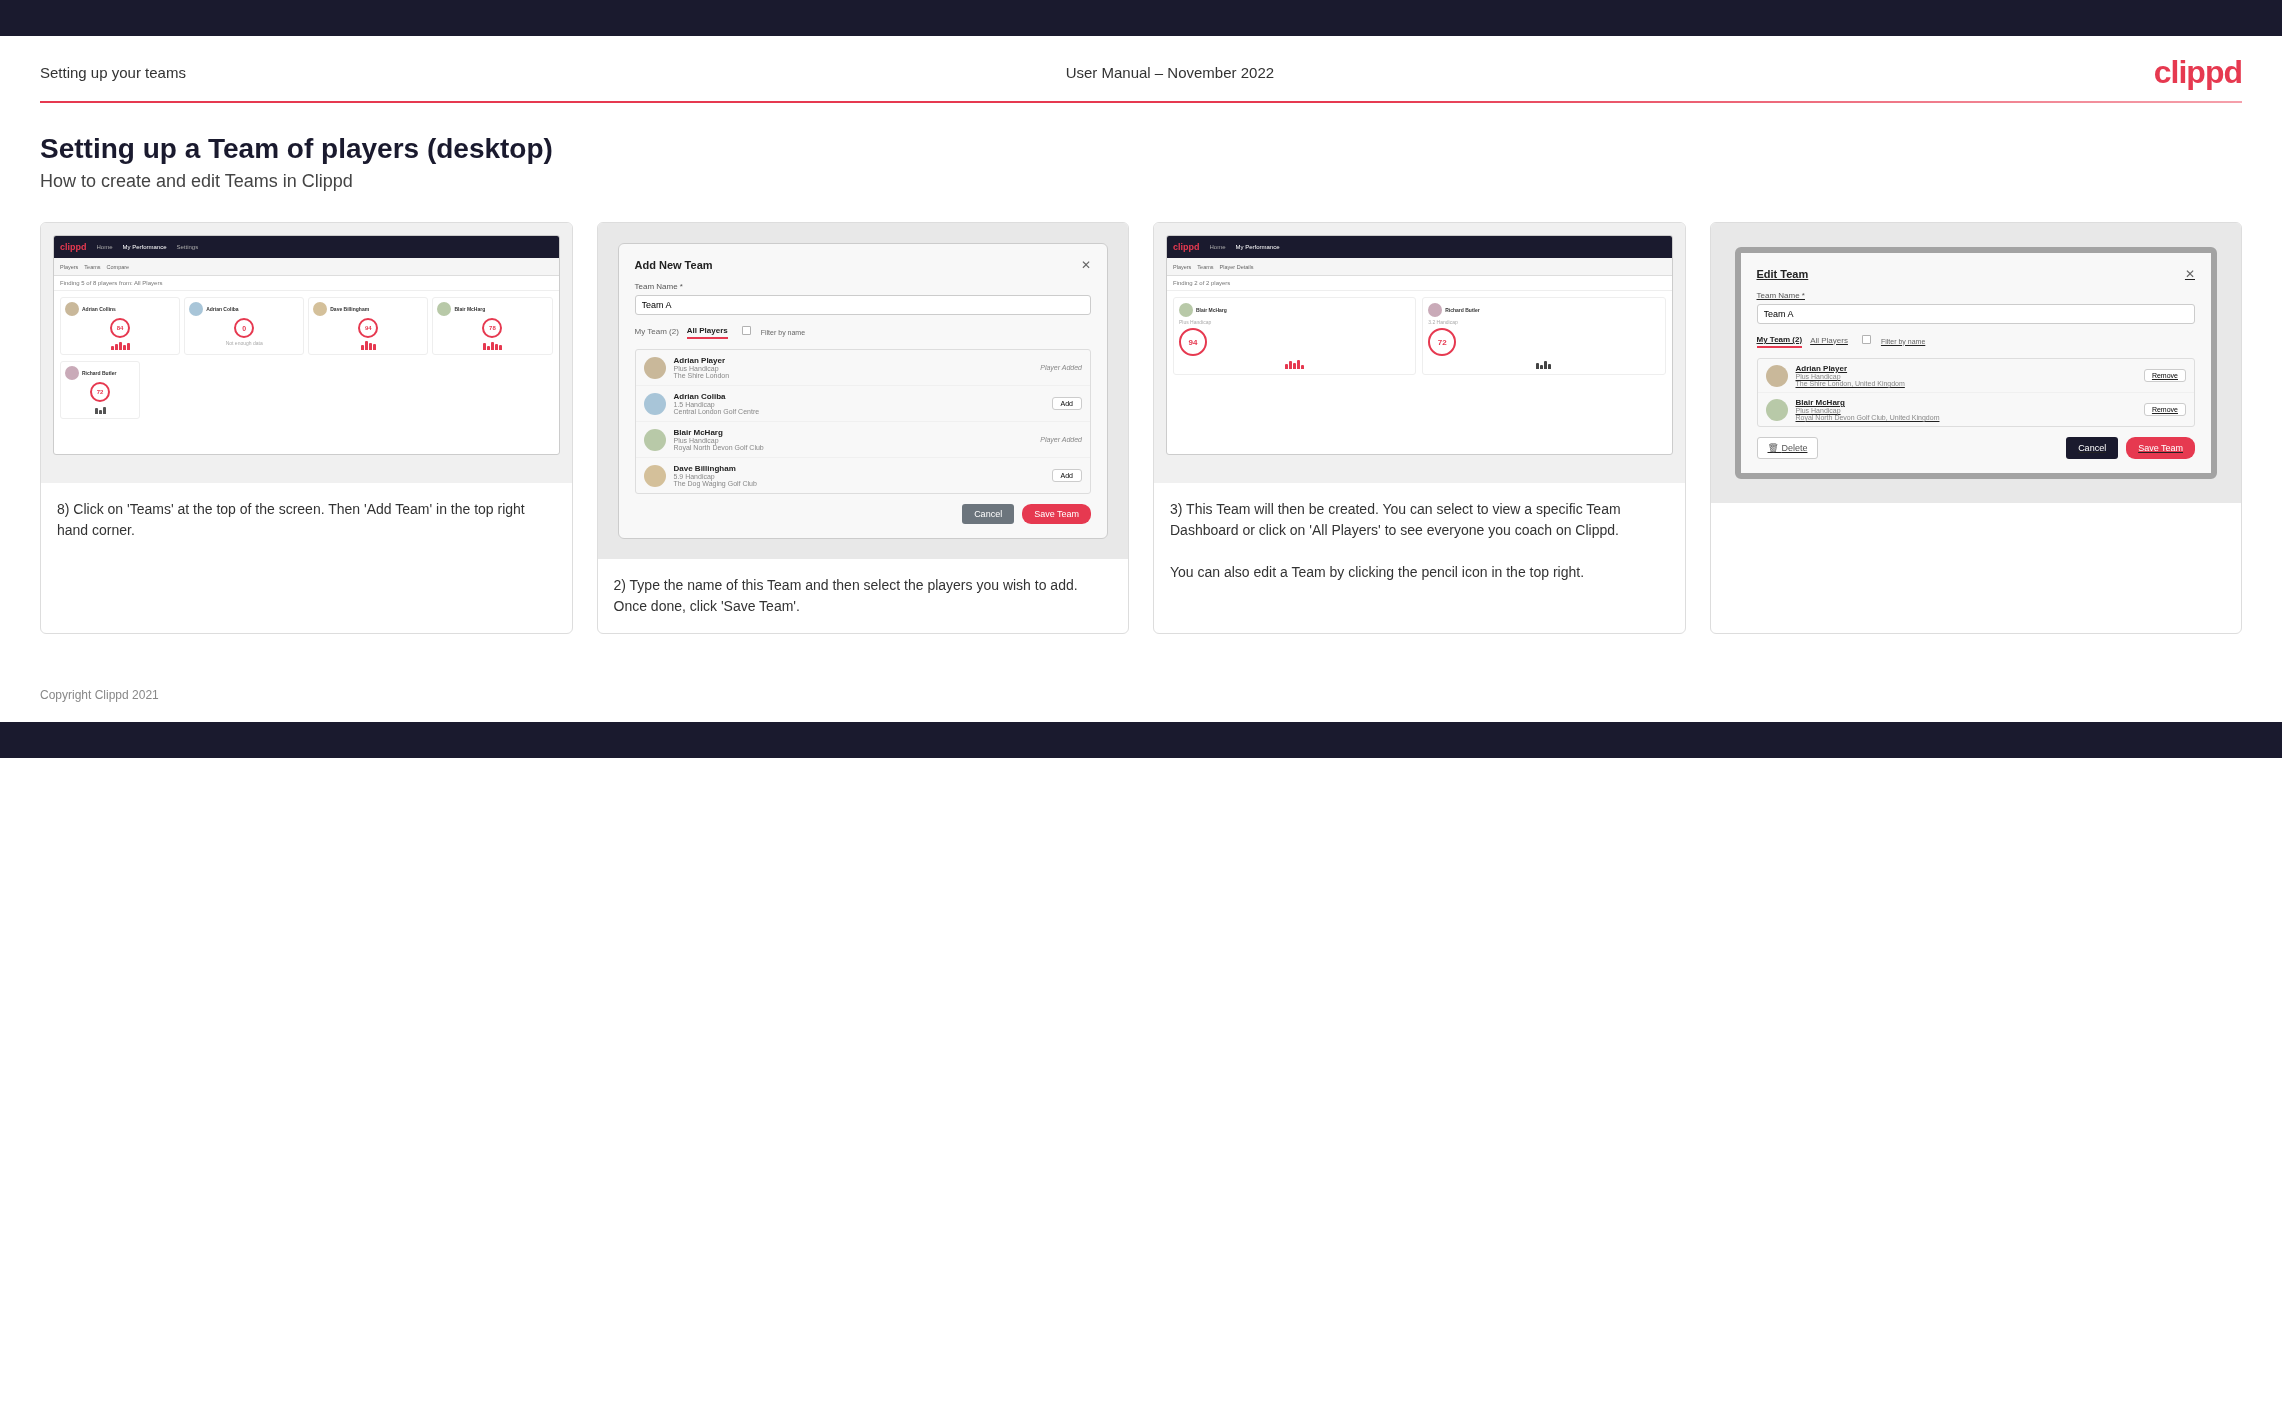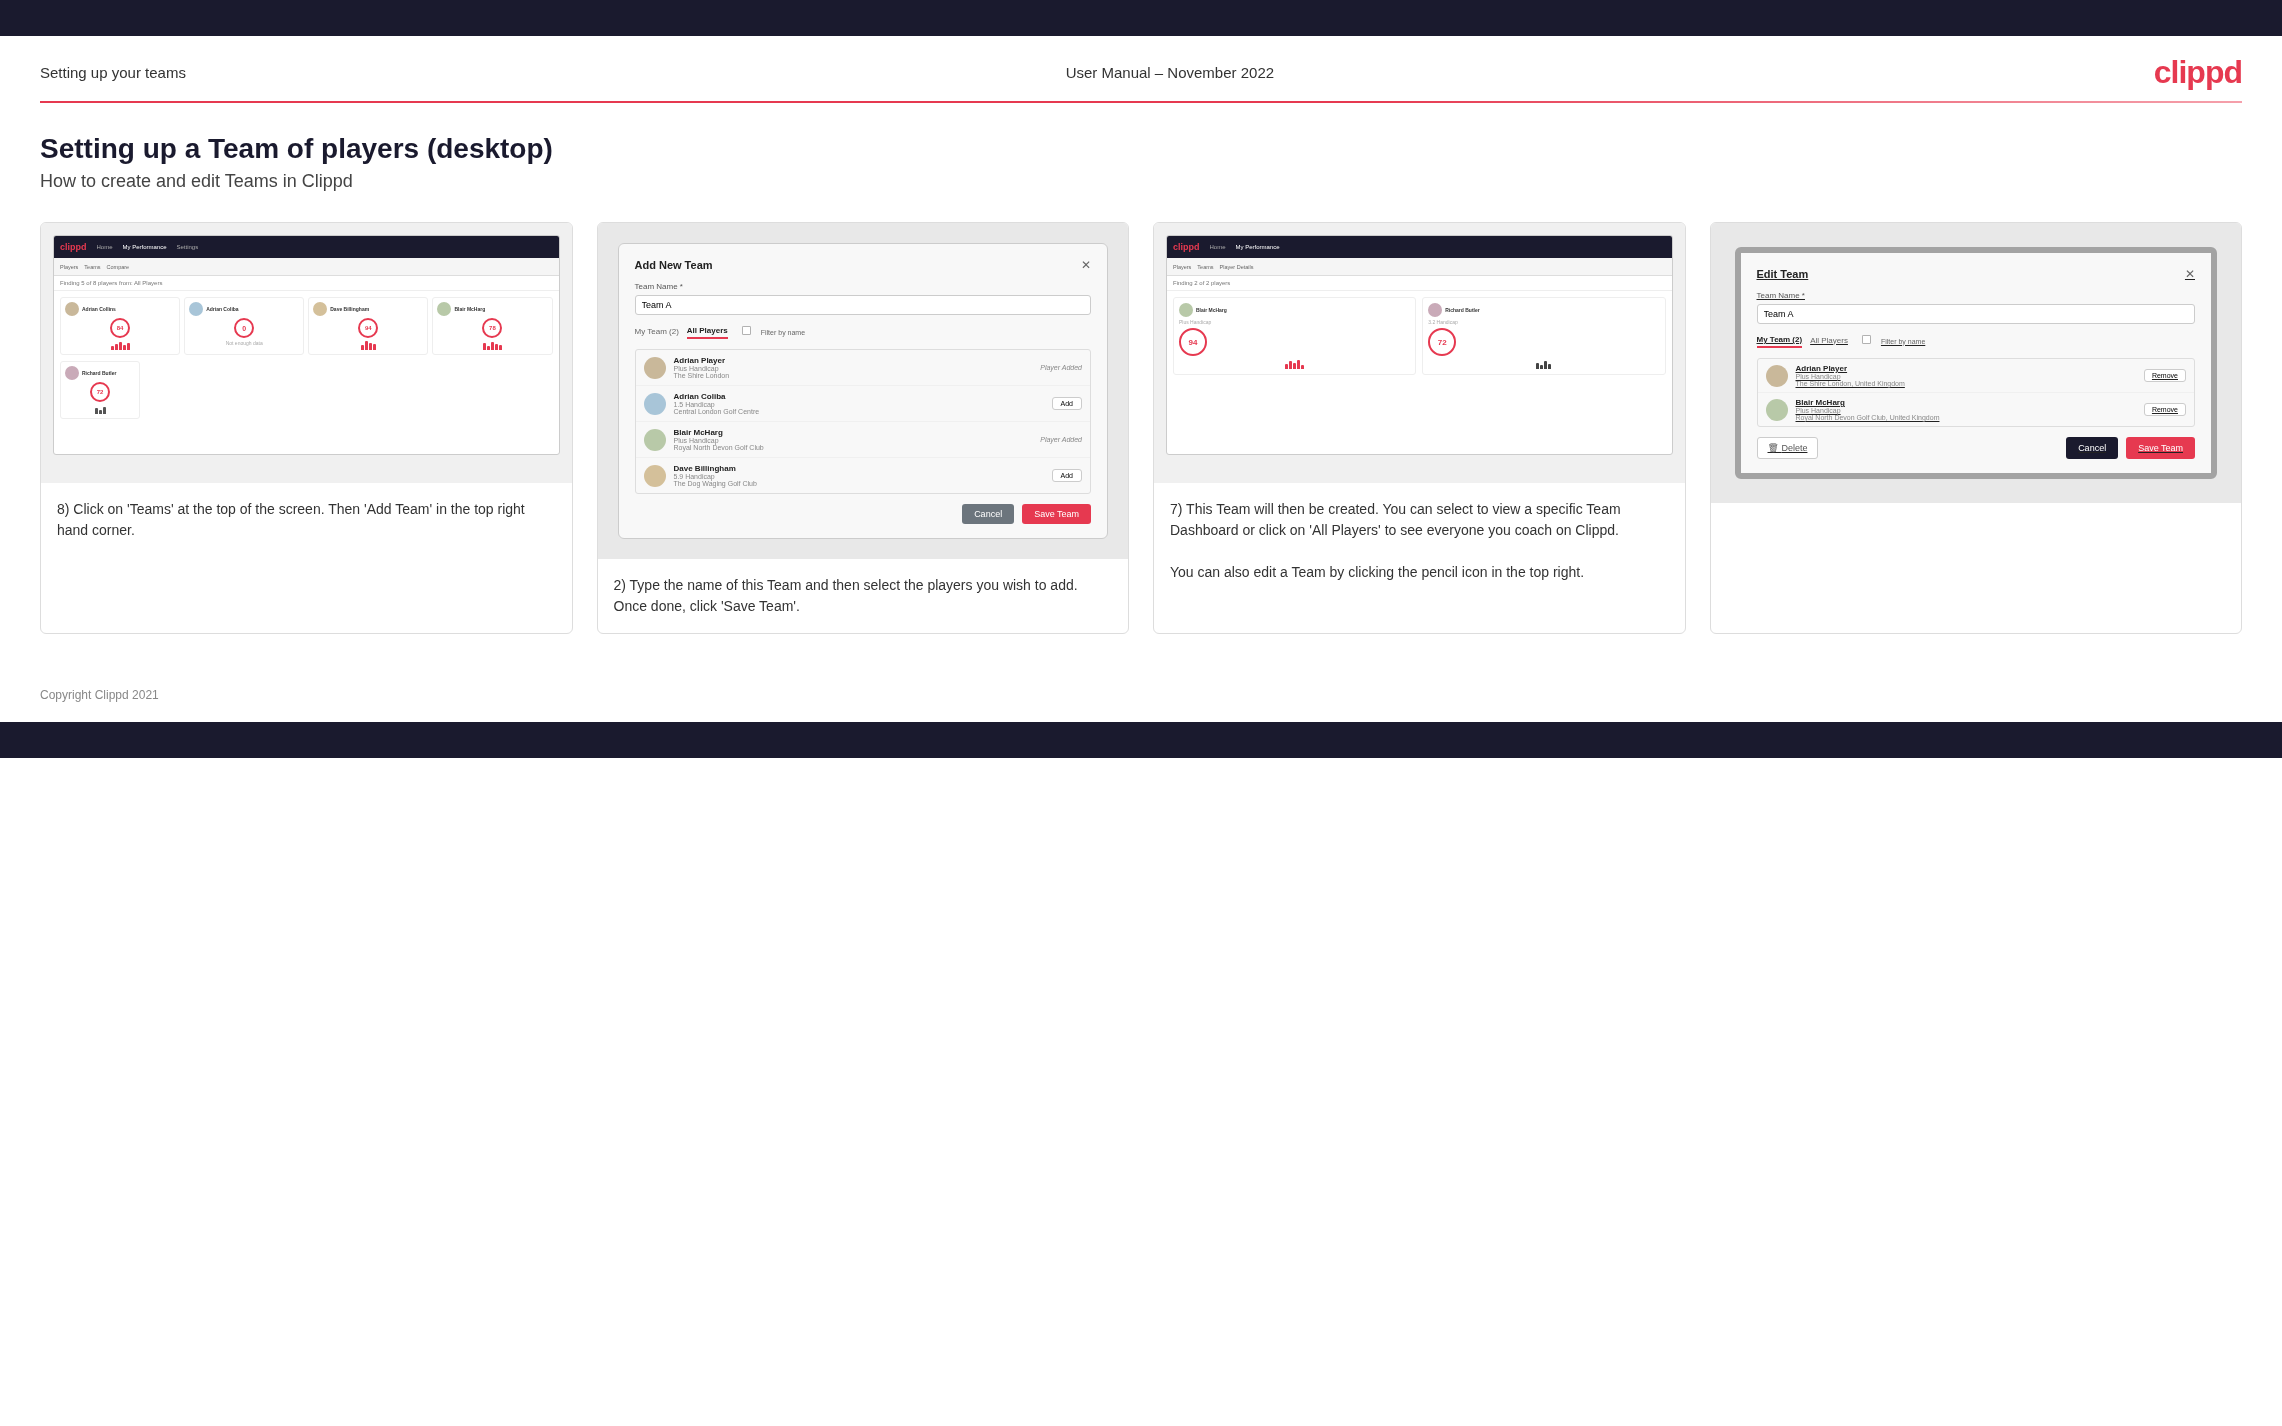--- a/index.html
+++ b/index.html
@@ -209,21 +209,21 @@
       border: none;
       border-radius: 3px;
       padding: 5px 12px;
       font-size: 9px;
       cursor: pointer;
     }
     .btn-save {
       background: #e63950;
       color: #fff;
       border: none;
-      border-radius: 3px;
+      border-radius: 9px;
       padding: 5px 12px;
       font-size: 9px;
       cursor: pointer;
     }
     .btn-delete {
       background: #fff;
       color: #555;
       border: 1px solid #ccc;
       border-radius: 3px;
       padding: 5px 10px;
@@ -634,21 +634,21 @@
                 <div class="dash-mini-bar" style="height:6px;background:#444;"></div>
                 <div class="dash-mini-bar" style="height:4px;background:#444;"></div>
                 <div class="dash-mini-bar" style="height:8px;background:#444;"></div>
                 <div class="dash-mini-bar" style="height:5px;background:#444;"></div>
               </div>
             </div>
           </div>
         </div>
       </div>
       <div class="card-text">
-        <span>7) This Team will then be created. You can select to view a specific Team Dashboard or click on 'All Players' to see everyone you coach on Clippd.</span>
+        <span>3) This Team will then be created. You can select to view a specific Team Dashboard or click on 'All Players' to see everyone you coach on Clippd.</span>
         <br><br>
         <span>You can also edit a Team by clicking the pencil icon in the top right.</span>
       </div>
     </div>
 
     <div class="card">
       <div class="screenshot-area" style="background:#e8e8e8;">
         <div class="edit-modal">
           <div class="modal-header">
             <span class="modal-title">Edit Team</span>

